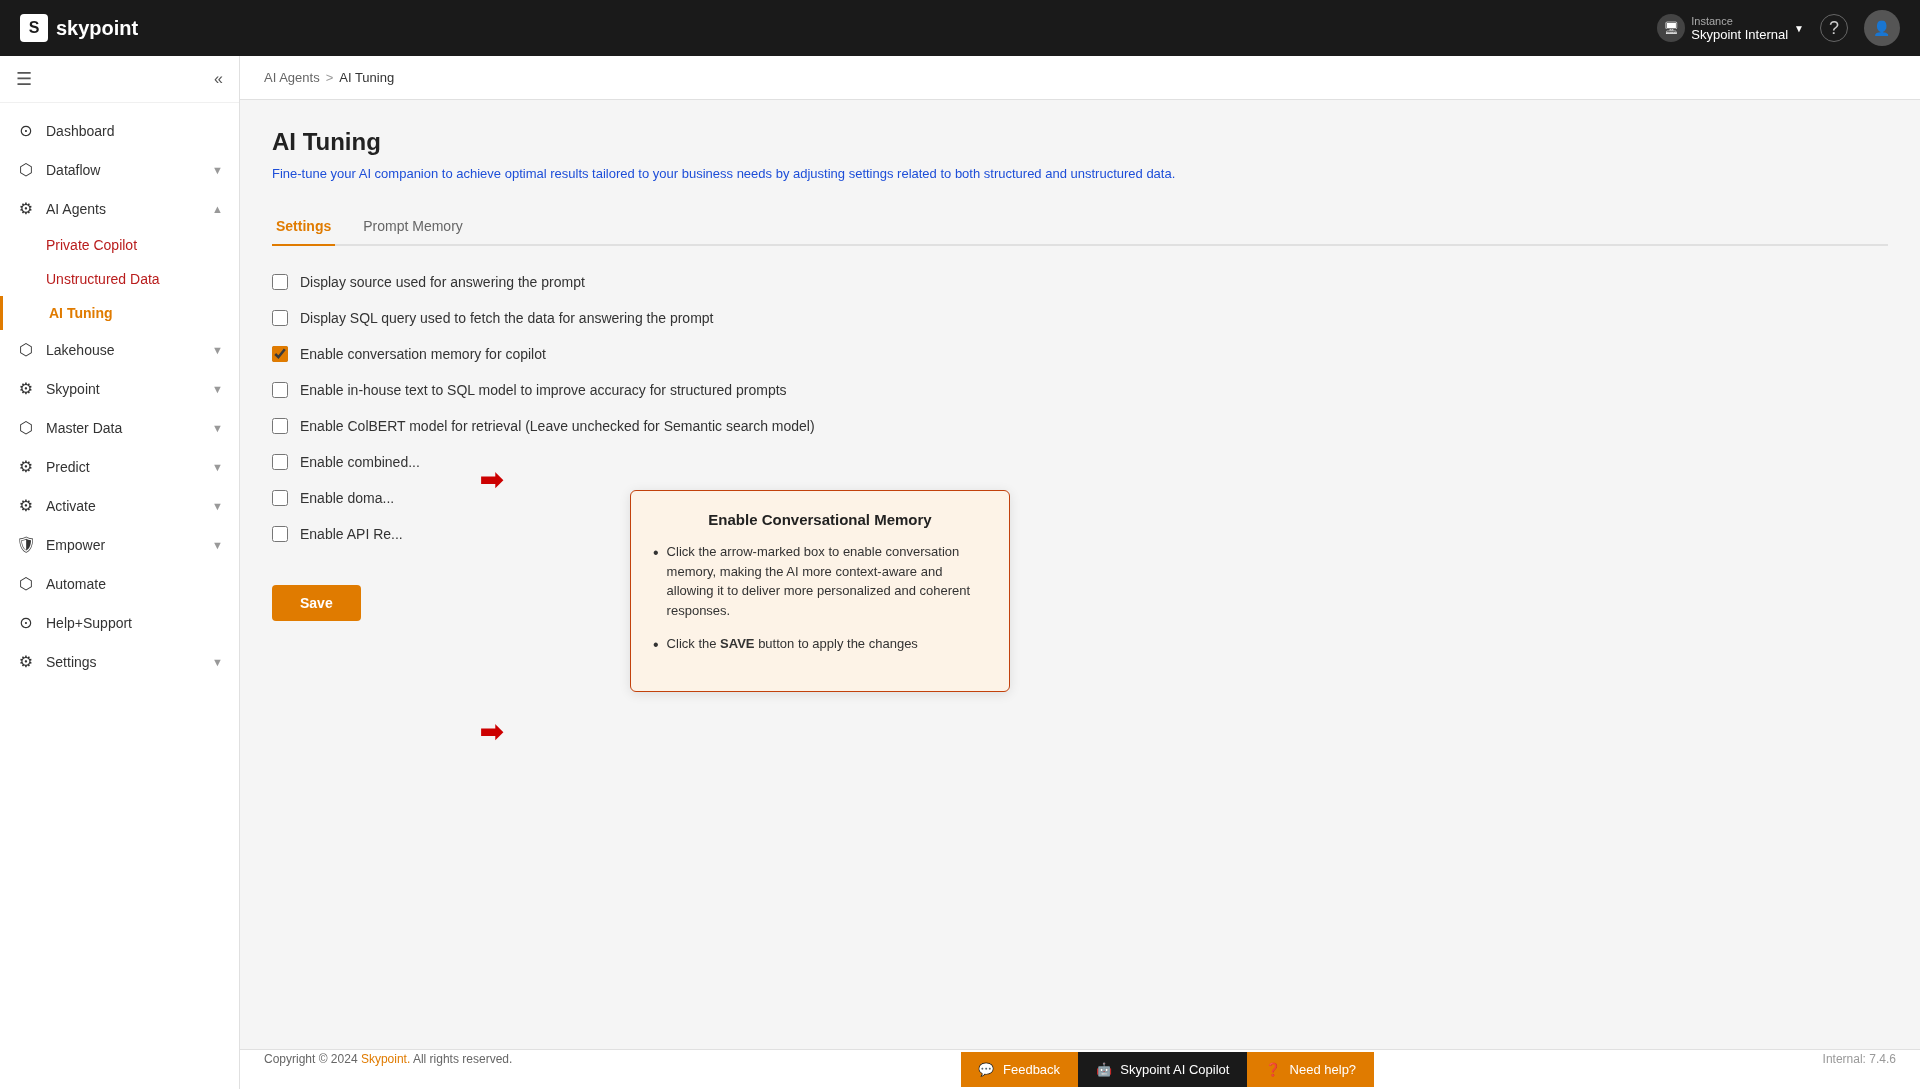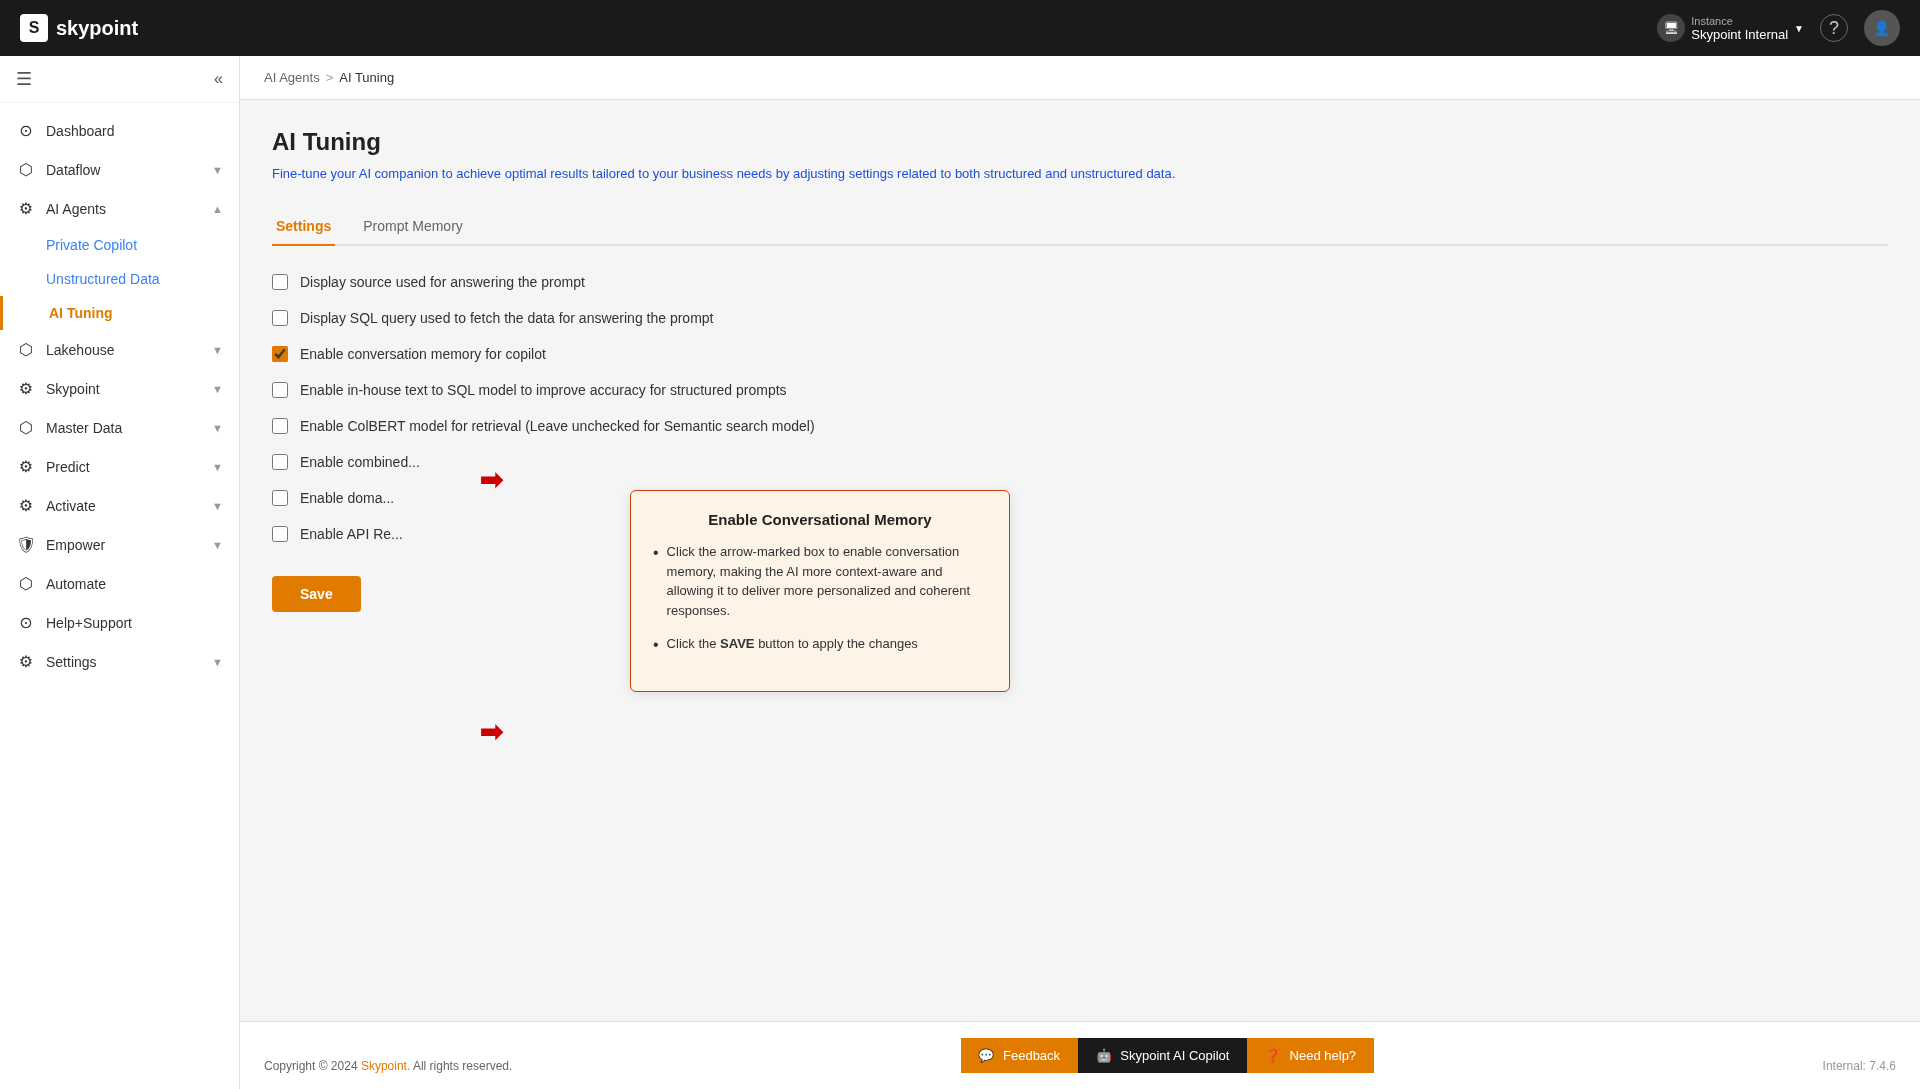--- a/index.html
+++ b/index.html
@@ -33,42 +33,42 @@
     
     .sidebar { width: 240px; background: white; border-right: 1px solid #e0e0e0; display: flex; flex-direction: column; overflow-y: auto; }
     .sidebar-top { padding: 12px 16px; display: flex; align-items: center; justify-content: space-between; border-bottom: 1px solid #f0f0f0; }
     .hamburger { cursor: pointer; font-size: 18px; color: #555; }
     .collapse-btn { cursor: pointer; font-size: 16px; color: #555; }
     .sidebar-nav { flex: 1; padding: 8px 0; }
     .nav-item { display: flex; align-items: center; padding: 10px 16px; cursor: pointer; color: #333; font-size: 14px; gap: 10px; position: relative; }
     .nav-item .nav-icon { font-size: 16px; width: 20px; text-align: center; }
     .nav-item .nav-label { flex: 1; }
     .nav-item .chevron { font-size: 11px; color: #999; }
-    .nav-sub-item { padding: 9px 16px 9px 46px; cursor: pointer; color: #3b82f6; font-size: 14px; }
+    .nav-sub-item { padding: 9px 16px 9px 46px; cursor: pointer; color: #b91c1c; font-size: 14px; }
     .nav-sub-item.active { color: #e07b00; font-weight: 600; border-left: 3px solid #e07b00; }
 
     
     .main { flex: 1; background: #f5f5f5; display: flex; flex-direction: column; overflow: hidden; }
     .breadcrumb { background: white; padding: 14px 24px; border-bottom: 1px solid #e0e0e0; display: flex; align-items: center; gap: 6px; font-size: 13px; color: #666; }
     .breadcrumb-link { color: #666; cursor: pointer; }
     .breadcrumb-sep { color: #999; }
     .breadcrumb-current { color: #333; font-weight: 500; }
 
     .content-area { flex: 1; padding: 28px 32px; overflow-y: auto; position: relative; }
     .page-title { font-size: 24px; font-weight: 600; color: #222; margin-bottom: 8px; }
     .page-desc { font-size: 13px; color: #1d4ed8; margin-bottom: 24px; line-height: 1.5; }
 
     
     .tabs { display: flex; border-bottom: 2px solid #e0e0e0; margin-bottom: 28px; }
     .tab { padding: 10px 4px; margin-right: 24px; cursor: pointer; font-size: 14px; color: #666; position: relative; }
     .tab.active { color: #e07b00; font-weight: 600; }
     .tab.active::after { content: ''; position: absolute; bottom: -2px; left: 0; right: 0; height: 2px; background: #e07b00; }
 
     
-    .checkbox-group { display: flex; flex-direction: column; gap: 20px; margin-bottom: 34px; }
+    .checkbox-group { display: flex; flex-direction: column; gap: 20px; margin-bottom: 43px; }
     .checkbox-item { display: flex; align-items: center; gap: 12px; cursor: pointer; }
     .checkbox-item input[type="checkbox"] { width: 16px; height: 16px; cursor: pointer; accent-color: #e07b00; }
     .checkbox-label { font-size: 14px; color: #333; }
 
     
     .save-btn { background: #e07b00; color: white; border: none; padding: 10px 28px; font-size: 14px; font-weight: 600; border-radius: 4px; cursor: pointer; }
 
     
     .tooltip-box {
       position: absolute;
@@ -85,23 +85,23 @@
     .tooltip-title { font-size: 15px; font-weight: 700; color: #222; margin-bottom: 14px; text-align: center; }
     .tooltip-list { list-style: none; padding: 0; }
     .tooltip-list li { display: flex; gap: 8px; margin-bottom: 14px; font-size: 13px; color: #333; line-height: 1.5; }
     .tooltip-list li::before { content: '•'; font-size: 16px; color: #333; flex-shrink: 0; margin-top: -1px; }
     .tooltip-list li b { font-weight: 700; }
 
     
     .bottom-bar {
       background: white;
       border-top: 1px solid #e0e0e0;
-      padding: 16px 24px;
+      padding: 2px 24px;
       display: flex;
-      align-items: flex-end;
+      align-items: flex-start;
       justify-content: space-between;
       font-size: 12px;
       color: #666;
     }
     .bottom-right-btns { display: flex; gap: 0; }
     .bottom-btn { display: flex; align-items: center; gap: 8px; padding: 10px 18px; font-size: 13px; font-weight: 500; cursor: pointer; border: none; }
     .btn-feedback { background: #e07b00; color: white; }
     .btn-copilot { background: #1a1a1a; color: white; }
     .btn-help { background: #e07b00; color: white; }
     .copyright-link { color: #e07b00; text-decoration: none; }

